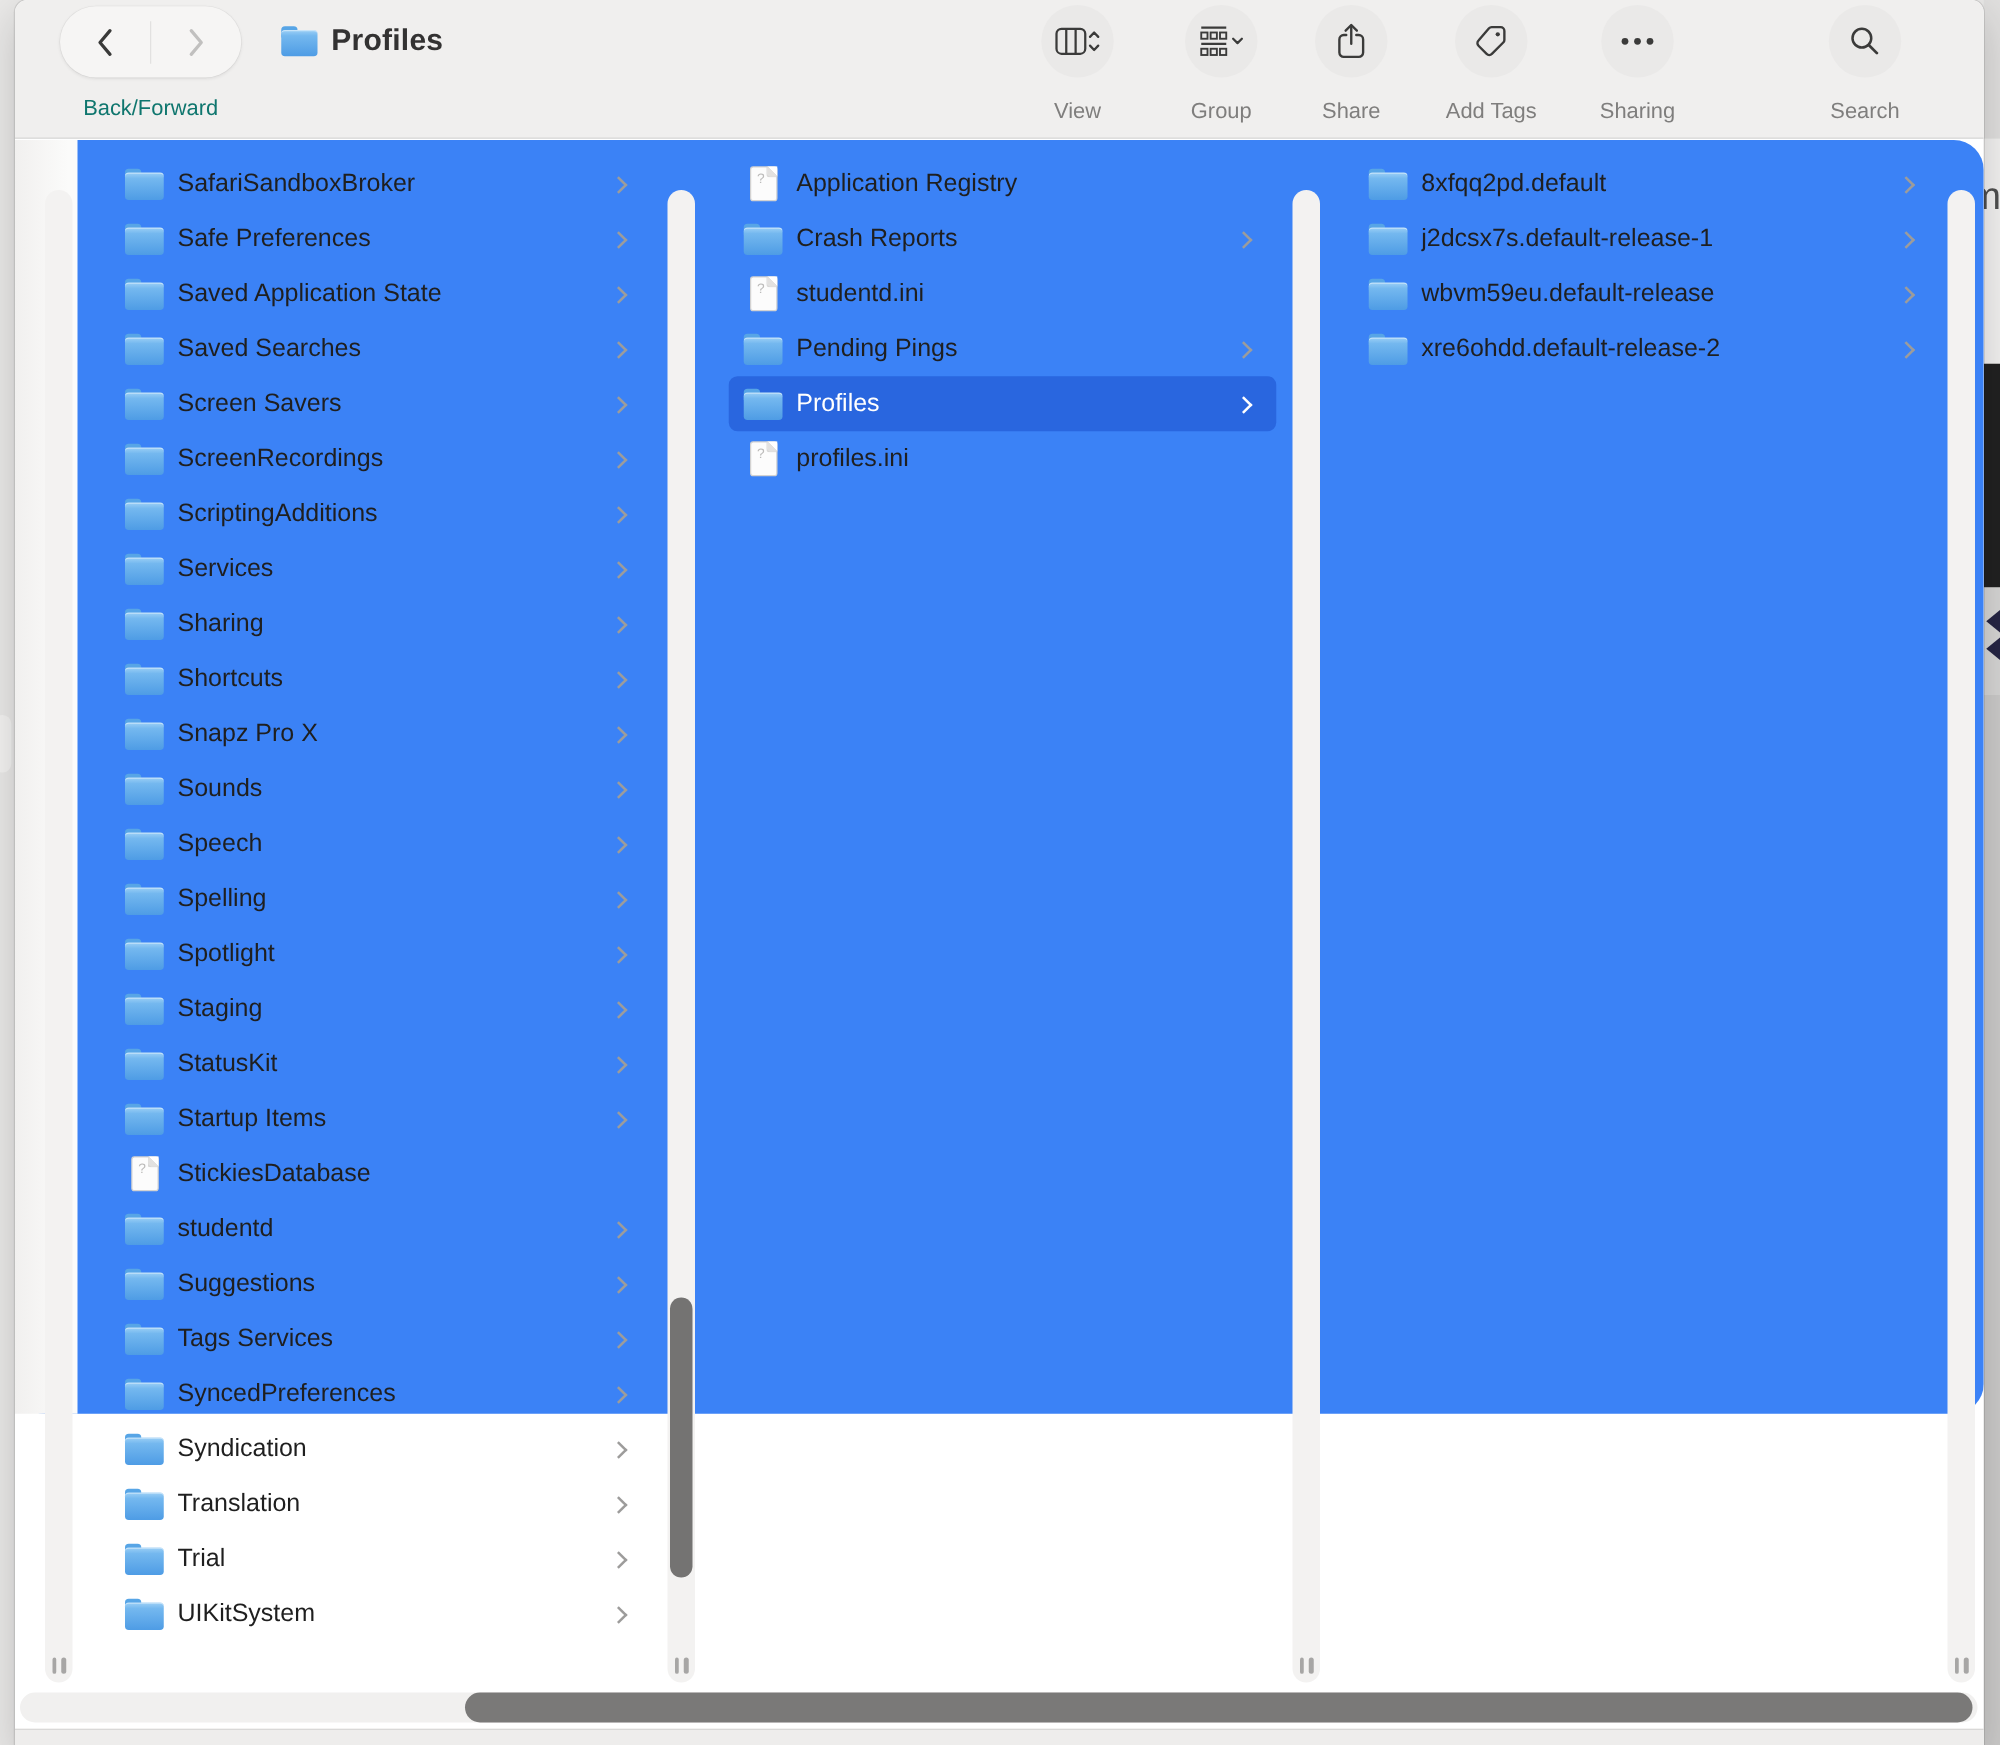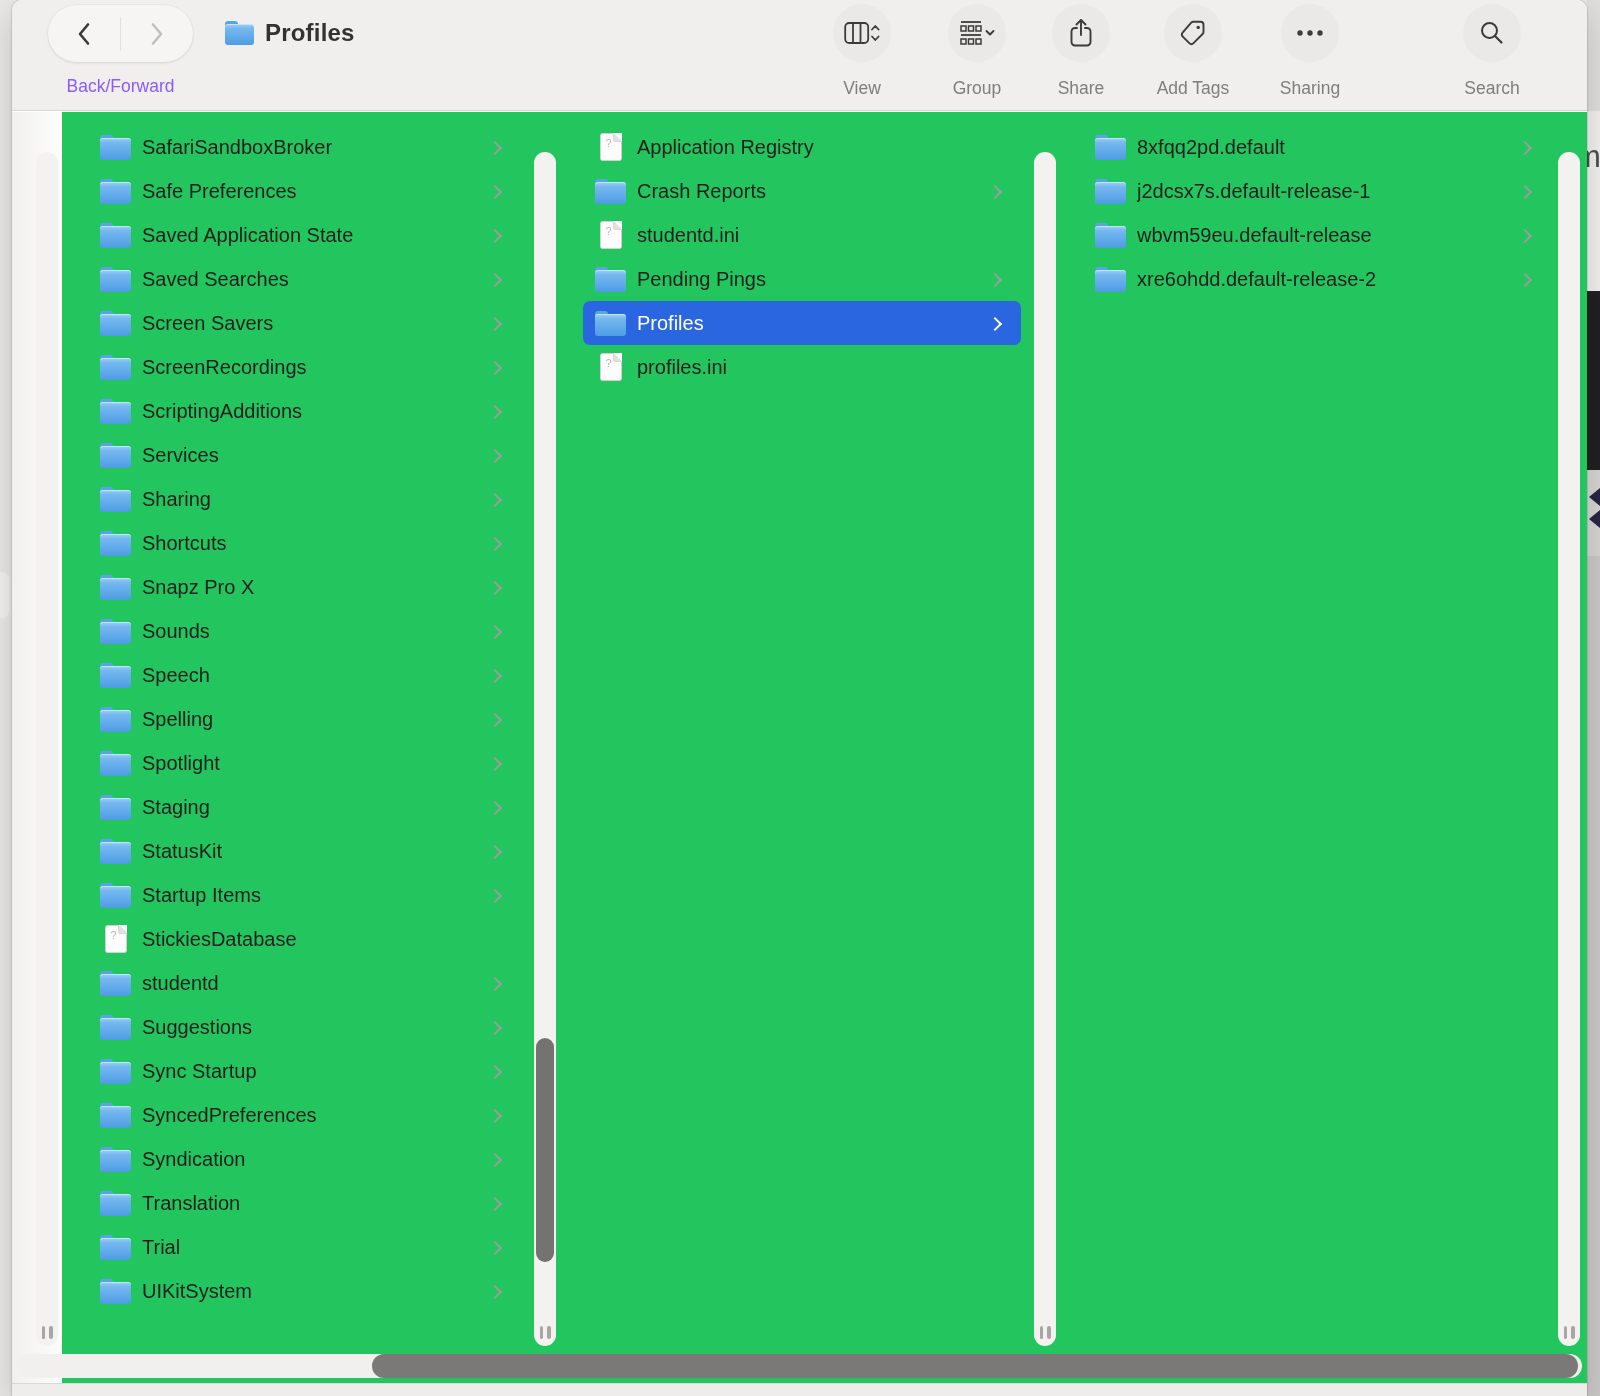--- a/index.html
+++ b/index.html
@@ -29,39 +29,39 @@
   
   .toolbar { position:absolute; left:0; top:0; width:100%; height:111px;
              background:#f0efee; border-bottom:1px solid #d8d7d6; }
   .navgroup { position:absolute; left:36px; top:5px; width:145px; height:57px;
               background:#f6f5f4; border-radius:29px;
               box-shadow:0 0 0 .5px rgba(0,0,0,.05), 0 1px 3px rgba(0,0,0,.09);
               display:flex; align-items:center; }
   .navgroup .half { flex:1; display:flex; align-items:center; justify-content:center; height:100%; cursor:default; }
   .navgroup .div { width:1px; height:34px; background:#e2e1e0; }
   .nav-label { position:absolute; left:36px; top:76px; width:145px; text-align:center;
-               font-size:17.5px; color:#8b5cf6; white-space:nowrap; }
+               font-size:17.5px; color:#0f766e; white-space:nowrap; }
 
   .wintitle { position:absolute; left:213px; top:15px; height:36px; display:flex; align-items:center; gap:11px; }
   .wintitle .txt { font-size:24px; font-weight:700; color:#333232; letter-spacing:.2px; }
 
   .tbtn { position:absolute; top:4px; width:58px; }
   .tbtn .circle { width:58px; height:58px; border-radius:50%; background:#eae9e8;
                   display:flex; align-items:center; justify-content:center; }
   .tbtn .tlabel { position:absolute; top:74px; left:50%; transform:translateX(-50%);
                   font-size:17.5px; color:#7f7e7d; white-space:nowrap; }
   .tbtn.b-view   { left:821px; }
   .tbtn.b-group  { left:936px; }
   .tbtn.b-share  { left:1040px; }
   .tbtn.b-tags   { left:1152px; }
   .tbtn.b-action { left:1269px; }
   .tbtn.b-search { left:1451px;text-align:center; }
 
   
-  .content { position:absolute; left:0; top:112px; width:100%; height:1284px; background:#22c55e; }
+  .content { position:absolute; left:0; top:112px; width:100%; height:1019px; background:#3b82f6;border-radius:24px; }
   .col { position:absolute; top:0; height:100%; }
   .col-sliver { left:0; width:50px; background:linear-gradient(90deg,#f1f0ef, #fbfbfa 85%); }
   .col1 { left:50px;  width:495px; }
   .col2 { left:545px; width:500px; }
   .col3 { left:1045px; width:530px; }
   .list { padding-top:13px; }
 
   .row { height:44px; margin:0 36px 0 26px; border-radius:7px;
          padding:0 19px 0 12px; display:flex; align-items:center; cursor:default; }
   .row .label { font-size:20px; color:#1f1f1f; margin-left:11px; white-space:nowrap;
@@ -397,21 +397,21 @@
 
               </span>
               <span class="label">Suggestions</span>
               <span class="chev"></span>
             </div>
             <div class="row type-folder">
               <span class="ico-slot">
                 <span class="folder-ico"></span>
 
               </span>
-              <span class="label">Sync Startup</span>
+              <span class="label">Tags Services</span>
               <span class="chev"></span>
             </div>
             <div class="row type-folder">
               <span class="ico-slot">
                 <span class="folder-ico"></span>
 
               </span>
               <span class="label">SyncedPreferences</span>
               <span class="chev"></span>
             </div>

